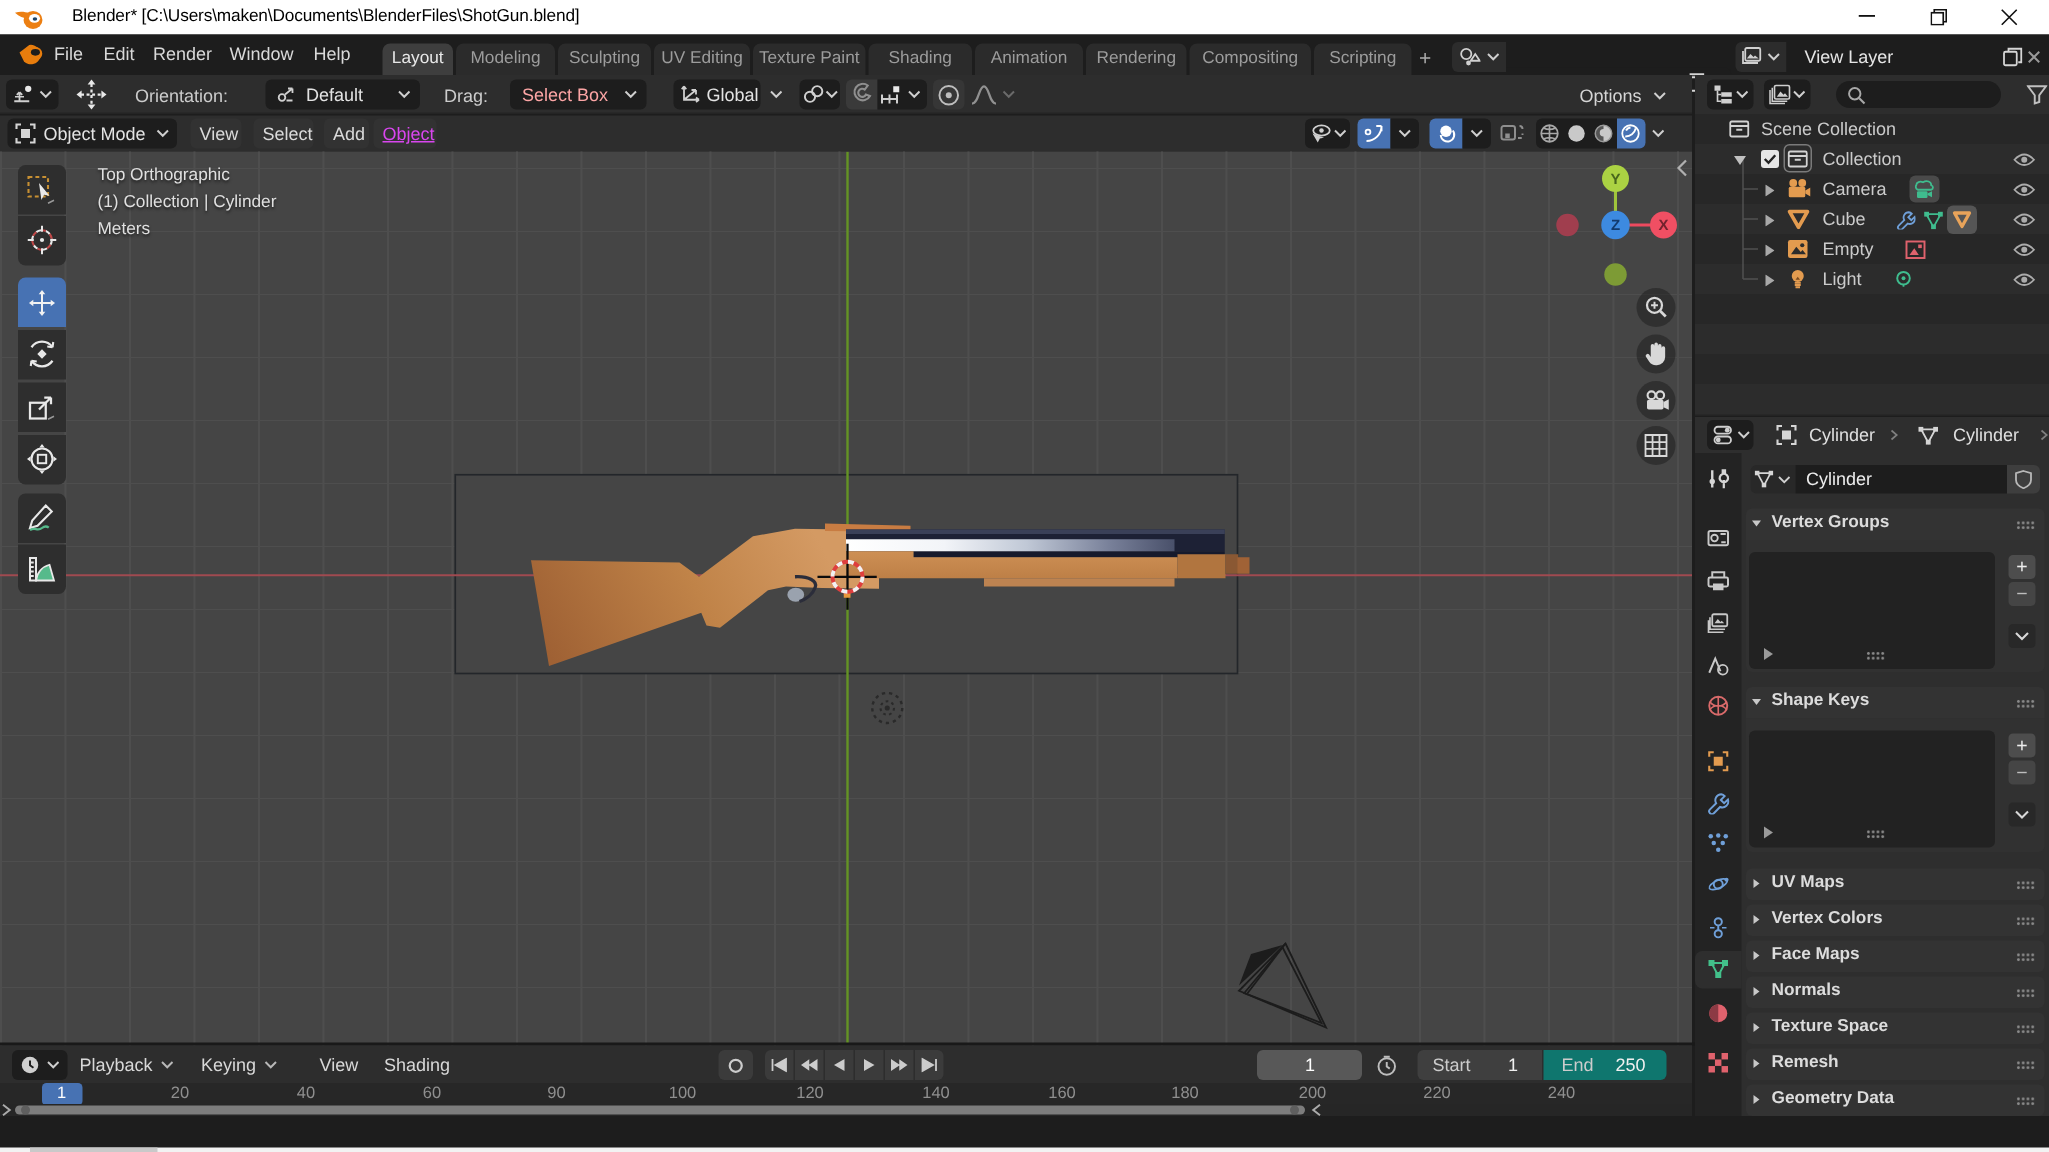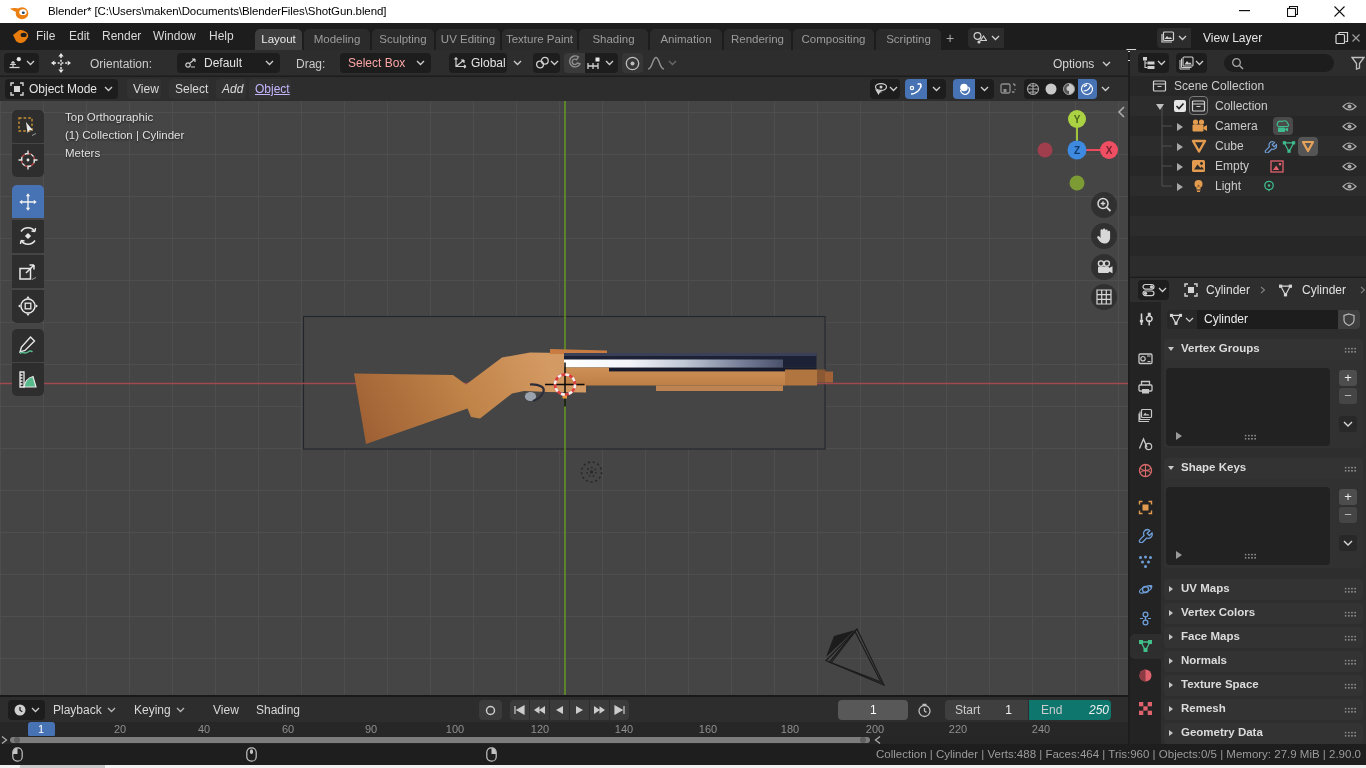--- a/index.html
+++ b/index.html
@@ -202,25 +202,25 @@
     <svg class="abs" style="left:99px;top:7px" width="9" height="6">
           <path d="M1 1 L4.5 4.5 L8 1" fill="none" stroke="#cfcfcf" stroke-width="1.3"></path>
         </svg>
   </div>
   <div class="abs" style="left:127px;top:2px;width:34px;height:20px;background:#323232;border-radius:4px;">
         <div class="txt" style="left:6px;top:3px;font-size:12px;color:#dadada;">View</div>
       </div>
   <div class="abs" style="left:169px;top:2px;width:40px;height:20px;background:#323232;border-radius:4px;">
         <div class="txt" style="left:6px;top:3px;font-size:12px;color:#dadada;">Select</div>
       </div>
-  <div class="abs" style="left:216px;top:2px;width:30px;height:20px;background:#323232;border-radius:4px;font-style:italic;">
+  <div class="abs" style="left:216px;top:2px;width:30px;height:20px;background:#323232;border-radius:4px;">
         <div class="txt" style="left:6px;top:3px;font-size:12px;color:#dadada;">Add</div>
       </div>
   <div class="abs" style="left:249px;top:2px;width:42px;height:20px;background:#323232;border-radius:4px;">
-        <div class="txt" style="left:6px;top:3px;font-size:12px;color:#c4b5fd;text-decoration:underline;">Object</div>
+        <div class="txt" style="left:6px;top:3px;font-size:12px;color:#d946ef;text-decoration:underline;">Object</div>
       </div>
 
   <div class="abs" style="left:870px;top:2px;width:30px;height:20px;background:#1d1d1d;border-radius:4px;">
     <svg class="abs" style="left:3px;top:3px" width="15" height="14" viewBox="0 0 15 14">
       <ellipse cx="8" cy="5" rx="5.5" ry="3.4" fill="none" stroke="#cfcfcf" stroke-width="1.2"></ellipse>
       <circle cx="8" cy="5" r="1.5" fill="#cfcfcf"></circle>
       <path d="M2 7 l3.5 6 1.4-2.6 2.8-0.5 z" fill="#cfcfcf"></path>
     </svg>
     <svg class="abs" style="left:19px;top:7px" width="9" height="6">
           <path d="M1 1 L4.5 4.5 L8 1" fill="none" stroke="#cfcfcf" stroke-width="1.3"></path>
@@ -894,21 +894,21 @@
   <svg class="abs" style="left:917px;top:6px" width="15" height="15" viewBox="0 0 15 15">
     <circle cx="7.5" cy="8" r="5.5" fill="none" stroke="#bdbdbd" stroke-width="1.3"></circle>
     <path d="M7.5 5 v3 l2 1.4 M5.5 1.5 h4" stroke="#bdbdbd" stroke-width="1.3" fill="none"></path>
   </svg>
   <div class="abs" style="left:945px;top:3px;width:83px;height:20px;background:#3f3f3f;border-radius:4px 0 0 4px;">
     <div class="txt" style="left:10px;top:3px;font-size:12px;color:#cccccc;">Start</div>
     <div class="txt" style="right:16px;top:3px;font-size:12px;color:#f0f0f0;">1</div>
   </div>
   <div class="abs" style="left:1029px;top:3px;width:82px;height:20px;background:#0f766e;border-radius:0 4px 4px 0;">
     <div class="txt" style="left:12px;top:3px;font-size:12px;color:#cccccc;">End</div>
-    <div class="txt" style="right:2px;top:3px;font-size:12px;color:#f0f0f0;font-style:italic;">250</div>
+    <div class="txt" style="right:14px;top:3px;font-size:12px;color:#f0f0f0;">250</div>
   </div>
 
   <div class="abs" style="left:0;top:25px;width:1128px;height:14px;background:#272727;">
     <style>.rn{position:absolute;top:1px;font-size:11px;color:#8f8f8f;transform:translateX(-50%);}</style>
     <div class="rn" style="left:120px;">20</div>
         <div class="rn" style="left:204px;">40</div>
     <div class="rn" style="left:288px;">60</div>
         <div class="rn" style="left:371px;">90</div>
     <div class="rn" style="left:455px;">100</div>
         <div class="rn" style="left:540px;">120</div>
@@ -927,31 +927,16 @@
   <div class="abs" style="left:0;top:39px;width:1128px;height:8px;background:#262626;"></div>
   <svg class="abs" style="left:0;top:39px" width="1128" height="8" viewBox="0 0 1128 8">
     <path d="M2 0.5 L6.5 4 L2 7.5" fill="none" stroke="#aaaaaa" stroke-width="1.3"></path>
     <rect x="10" y="1" width="860" height="6" rx="3" fill="#7d7d7d"></rect>
     <circle cx="17" cy="4" r="3" fill="#5f5f5f"></circle>
     <circle cx="863" cy="4" r="3" fill="#5f5f5f"></circle>
     <path d="M880 0.5 L875.5 4 L880 7.5" fill="none" stroke="#aaaaaa" stroke-width="1.3"></path>
   </svg>
 </div>
 
-<div id="statusbar" class="abs" style="left:0;top:744px;width:1366px;height:21px;background:#1e1e1e;">
-  <svg class="abs" style="left:12px;top:3px" width="11" height="15" viewBox="0 0 11 15">
-    <rect x="0.8" y="0.8" width="9.4" height="13.4" rx="4.5" fill="none" stroke="#c3c3c3" stroke-width="1.2"></rect>
-    <path d="M5.5 1 A 4.5 4.5 0 0 0 1 5.5 V7 H5.5 Z" fill="#c3c3c3"></path>
-  </svg>
-  <svg class="abs" style="left:246px;top:3px" width="11" height="15" viewBox="0 0 11 15">
-    <rect x="0.8" y="0.8" width="9.4" height="13.4" rx="4.5" fill="none" stroke="#c3c3c3" stroke-width="1.2"></rect>
-    <rect x="4" y="2.5" width="3" height="4.5" rx="1.4" fill="#c3c3c3"></rect>
-  </svg>
-  <svg class="abs" style="left:486px;top:3px" width="11" height="15" viewBox="0 0 11 15">
-    <rect x="0.8" y="0.8" width="9.4" height="13.4" rx="4.5" fill="none" stroke="#c3c3c3" stroke-width="1.2"></rect>
-    <path d="M5.5 1 A 4.5 4.5 0 0 1 10 5.5 V7 H5.5 Z" fill="#c3c3c3"></path>
-  </svg>
-  <div class="txt" style="right:5px;top:4px;font-size:11.5px;color:#9b9b9b;">Collection | Cylinder | Verts:488 | Faces:464 | Tris:960 | Objects:0/5 | Memory: 27.9 MiB | 2.90.0</div>
-</div>
 <div class="abs" style="left:0;top:765px;width:1366px;height:3px;background:#f2f2f2;">
   <div class="abs" style="left:20px;top:0;width:85px;height:3px;background:#c9c9c9;"></div>
 </div>
 
 </div>
 </body></html>

